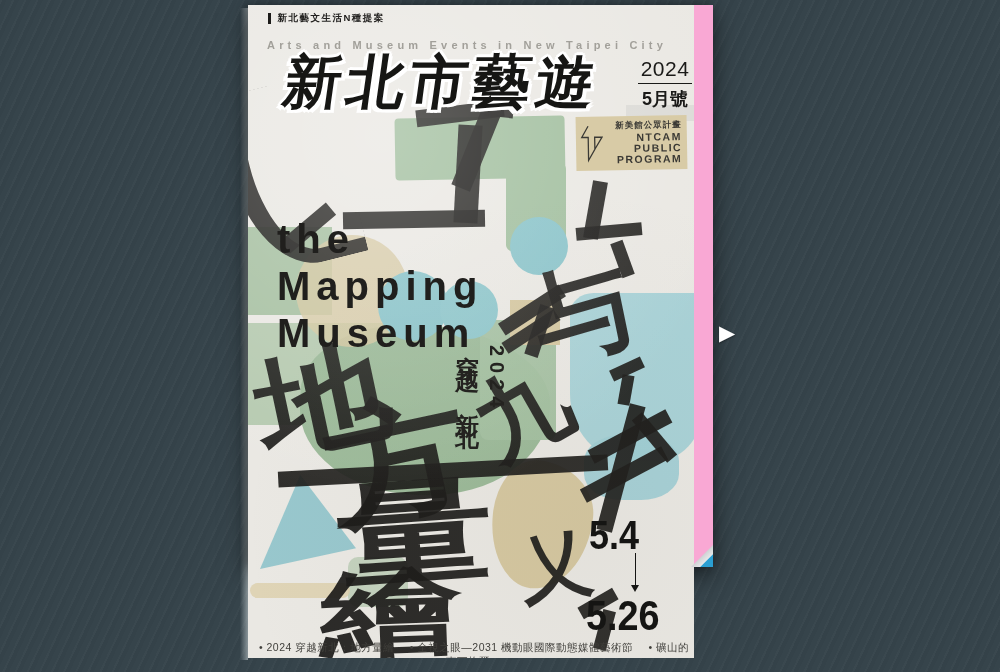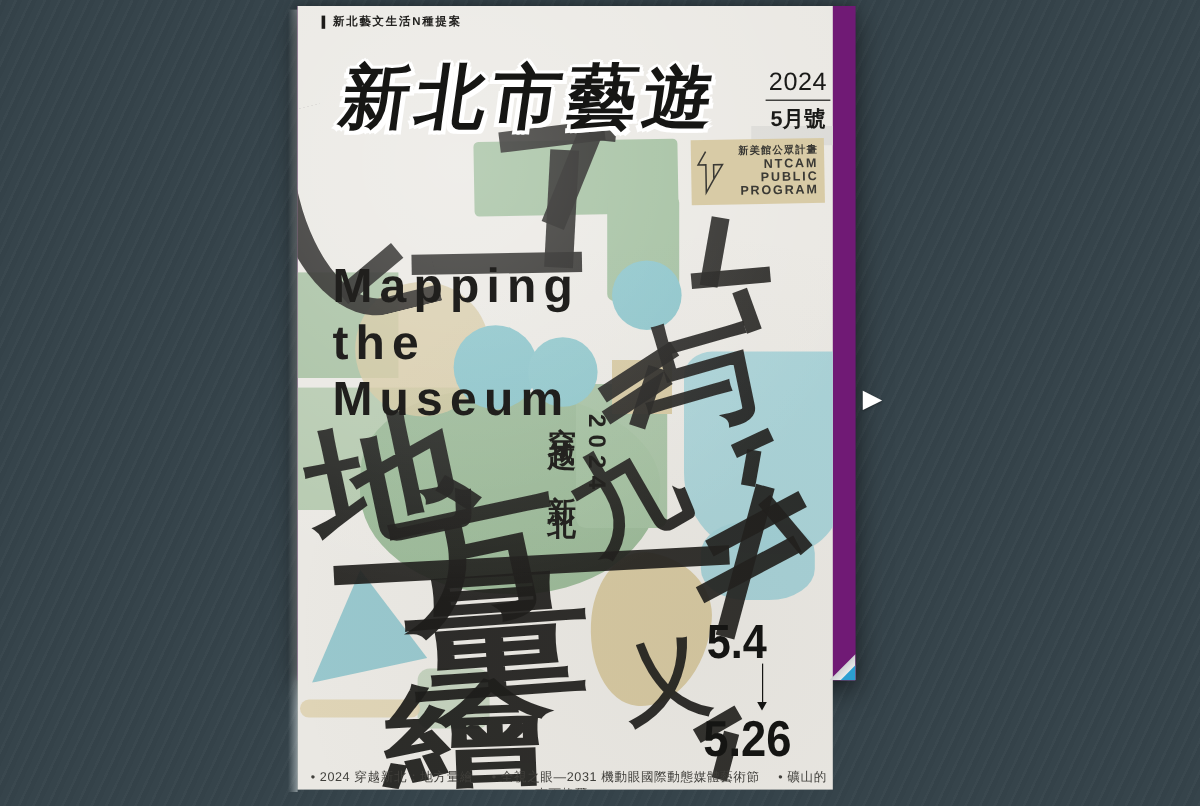--- a/index.html
+++ b/index.html
@@ -6,21 +6,21 @@
   #stage{position:relative;width:1000px;height:672px;overflow:hidden;
     background:#36444b;
     font-family:"Liberation Sans", sans-serif;}
   #stage::before{content:"";position:absolute;inset:0;
     background:repeating-linear-gradient(115deg, rgba(255,255,255,0.02) 0 2px, rgba(0,0,0,0.03) 2px 6px, transparent 6px 11px);
     pointer-events:none;}
   
   .page-edge{position:absolute;left:240px;top:8px;width:8px;height:652px;
     background:linear-gradient(90deg, rgba(185,195,198,0.0), rgba(205,214,216,0.55));}
   
-  .page{position:absolute;left:248px;top:5px;width:465px;height:562px;background:#701a75;
+  .page{position:absolute;left:248px;top:5px;width:465px;height:562px;background:#f9a8d4;
     box-shadow:0 8px 22px rgba(0,0,0,0.5), -3px 0 8px rgba(0,0,0,0.25);}
   .cover{position:absolute;left:0;top:0;width:446px;height:653px;background:#eae8e3;overflow:hidden;}
   .cover::after{content:"";position:absolute;inset:0;pointer-events:none;
     background:radial-gradient(circle at 30% 20%, rgba(255,255,255,0.25), transparent 60%),
                radial-gradient(circle at 75% 80%, rgba(120,115,100,0.06), transparent 55%);}
   .shape{position:absolute;}
   .ink{position:absolute;background:#1e1d1b;opacity:0.92;}
   .glyph{position:absolute;color:#1d1c1a;font-weight:900;line-height:1;opacity:0.93;
     font-family:"DejaVu Sans", sans-serif;}
   
@@ -129,20 +129,21 @@
       <div class="glyph" style="left:96px;top:560px;font-size:95px;transform:rotate(-2deg) scaleX(1.5);">繪</div>
       <div class="glyph" style="left:285px;top:258px;font-size:100px;transform:rotate(-16deg);">与</div>
       <div class="glyph" style="left:228px;top:362px;font-size:92px;transform:rotate(-30deg);">九</div>
       <div class="glyph" style="left:272px;top:525px;font-size:72px;transform:rotate(-8deg);">乂</div>
 
       <div class="toplabel">
         <span class="bar"></span>
         <span class="txt">新北藝文生活N種提案</span>
       </div>
 
+      <div class="tagline">Arts and Museum Events in New Taipei City</div>
 
       <div class="title">新北市藝遊</div>
 
       <div class="issue">
         <div class="year">2024</div>
         <div class="month">5月號</div>
       </div>
 
       <div class="graybar"></div>
 
@@ -152,22 +153,22 @@
         </svg>
         <div class="ptxt">
           <div class="pzh">新美館公眾計畫</div>
           <div class="pen">NTCAM</div>
           <div class="pen">PUBLIC</div>
           <div class="pen">PROGRAM</div>
         </div>
       </div>
 
       <div class="heading">
+        <div>the</div>
         <div>Mapping</div>
-        <div>the</div>
         <div>Museum</div>
       </div>
 
       <div class="vtext">
         <div class="vyear">2024</div>
         <div class="vphrase">穿越　新北</div>
       </div>
 
       <div class="dates d-start">5.4</div>
       <div class="d-arrow">

